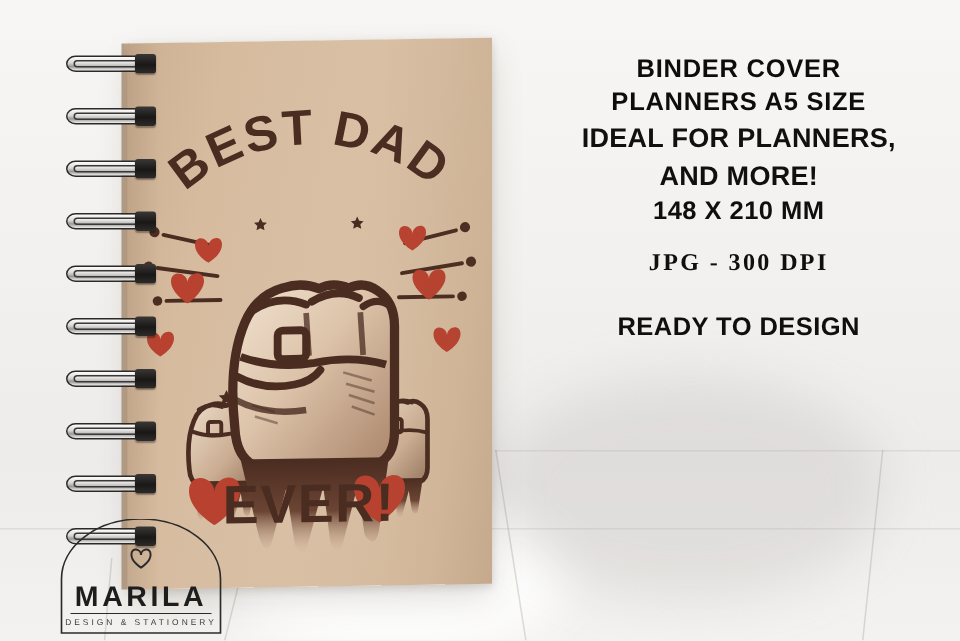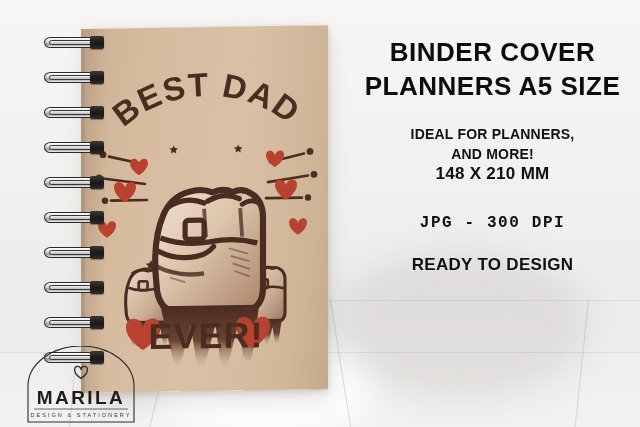--- a/index.html
+++ b/index.html
@@ -140,54 +140,53 @@
     left: 345px;
     top: 22px;
     width: 295px;
     height: 390px;
     text-align: center;
     color: #121212;
   }
   .title-line {
     font-family: "Liberation Sans", sans-serif;
     font-weight: bold;
-    font-size: 26px;
+    font-size: 17px;
     letter-spacing: 0.5px;
     line-height: 1.32;
     color: #0d0d0d;
   }
   .title-block { margin-top: 13px; }
   .sub-block {
-    margin-top: 21px;
     font-weight: bold;
-    font-size: 14px;
+    font-size: 18px;
     line-height: 1.42;
     letter-spacing: 0.2px;
     color: #101010;
   }
   .spec {
     font-weight: bold;
     font-size: 17px;
     letter-spacing: 0.3px;
     color: #0f0f0f;
   }
   .spec.m1 { margin-top: 26px; }
   .spec.m2 { }
   .spec.mono {
-    margin-top: 30px;
-    font-family: Liberation Mono, monospace;
+    margin-top: 16px;
+    font-family: Liberation Serif, serif;
     font-size: 16px;
     letter-spacing: 1.6px;
   }
   .spec.m4 { margin-top: 23px; }
 
   
   #logo {
     position: absolute;
-    left: 22px;
+    left: 35px;
     top: 346px;
     width: 118px;
     height: 78px;
   }
   #logo svg { display: block; width: 100%; height: 100%; }
 </style>
 </head>
 <body>
 
 <div id="stage">

